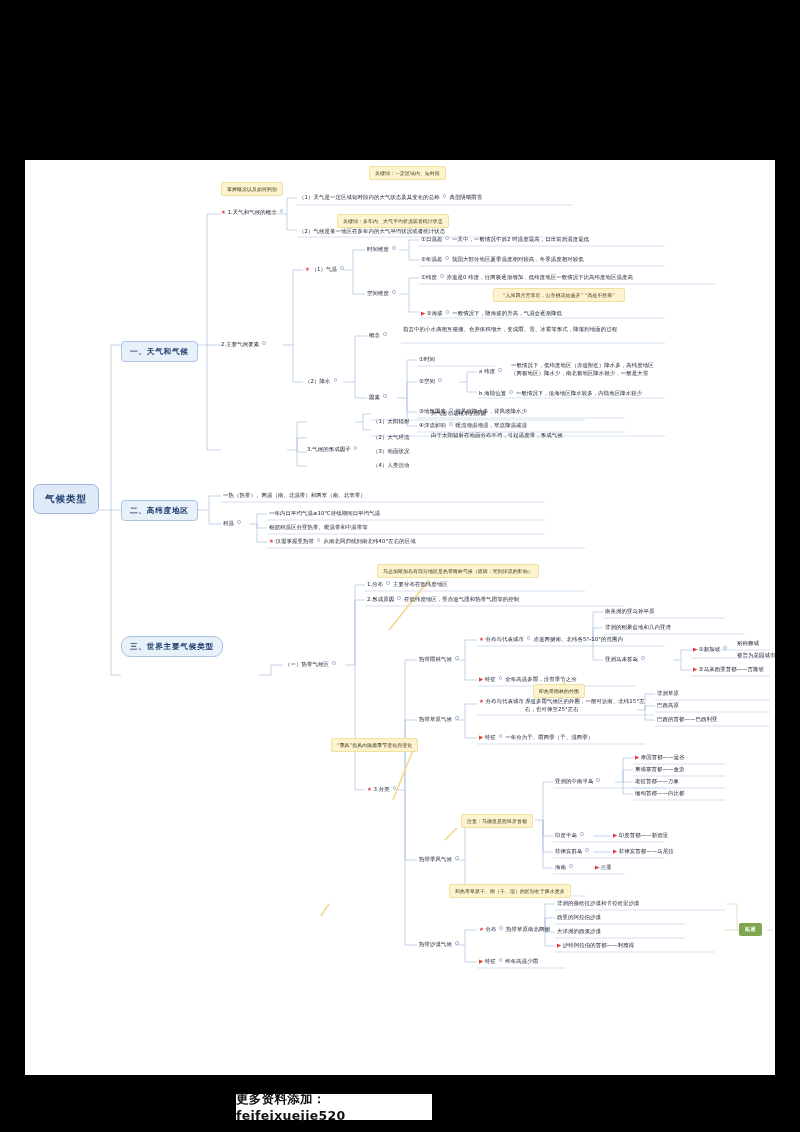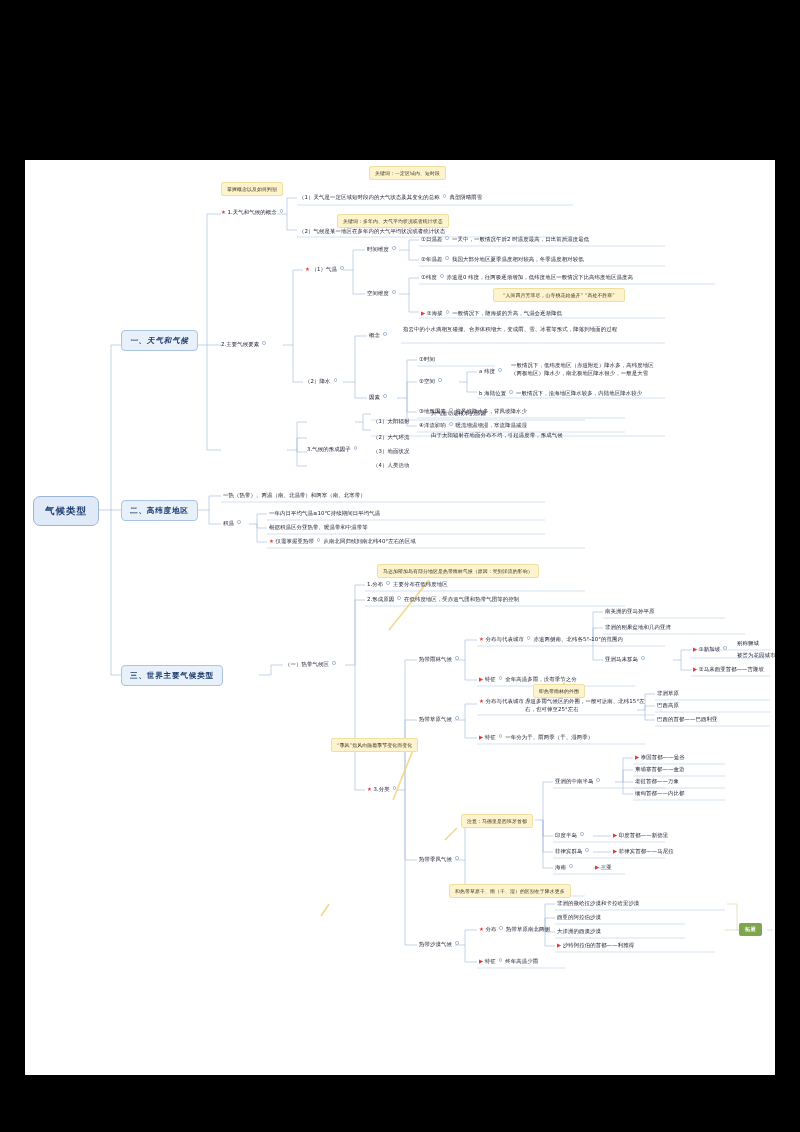--- a/index.html
+++ b/index.html
@@ -266,25 +266,25 @@
       <path d="M 712 770 H 718"></path>
       <line class="underline" x1="742" y1="770" x2="748" y2="770"></line>
 
       <path class="noteline" d="M 404 420 L 364 470"></path>
       <path class="noteline" d="M 540 522 L 530 534"></path>
       <path class="noteline" d="M 388 590 L 368 640"></path>
       <path class="noteline" d="M 432 668 L 420 680"></path>
       <path class="noteline" d="M 304 744 L 296 756"></path>
     </svg>
 
-    <div class="node root" style="left:8px; top:336px;text-align:right;">气候类型</div>
-
-    <div class="node lvl1" style="left:96px; top:170px;font-style:italic;">一、天气和气候</div>
+    <div class="node root" style="left:8px; top:324px;text-align:right;">气候类型</div>
+
+    <div class="node lvl1" style="left:96px; top:181px;">一、天气和气候</div>
     <div class="node lvl1" style="left:96px; top:340px;">二、高纬度地区</div>
-    <div class="node lvl1" style="left:96px; top:505px;">三、世界主要气候类型</div>
+    <div class="node lvl1" style="left:96px; top:476px;border-radius:9px;">三、世界主要气候类型</div>
 
     <div class="node note" style="left:196px; top:22px;">掌握概念以及如何判别</div>
     <div class="node" style="left:196px; top:49px;">
       <span class="star">★</span><span>1.天气和气候的概念</span><span class="dot"></span>
     </div>
     <div class="node note" style="left:344px; top:6px;">关键词：一定区域内、短时段</div>
     <div class="node" style="left:274px; top:34px;">
       <span>（1）天气是一定区域短时段内的大气状态及其变化的总称</span><span class="dot"></span><span>典型阴晴雨雪</span>
     </div>
     <div class="node note" style="left:312px; top:54px;">关键词：多年内、大气平均状况或者统计状态</div>
@@ -474,14 +474,15 @@
     </div>
     <div class="node badge-green" style="left:714px; top:763px;">拓展</div>
 
     <div class="node" style="left:454px; top:798px;">
       <span class="flag">▶</span><span>特征</span><span class="dot"></span><span>终年高温少雨</span>
     </div>
 
   </div>
 
   <div id="footer-band"></div>
+  <div id="footer-label">更多资料添加：feifeixuejie520</div>
 
 </div>
 
 </body></html>

